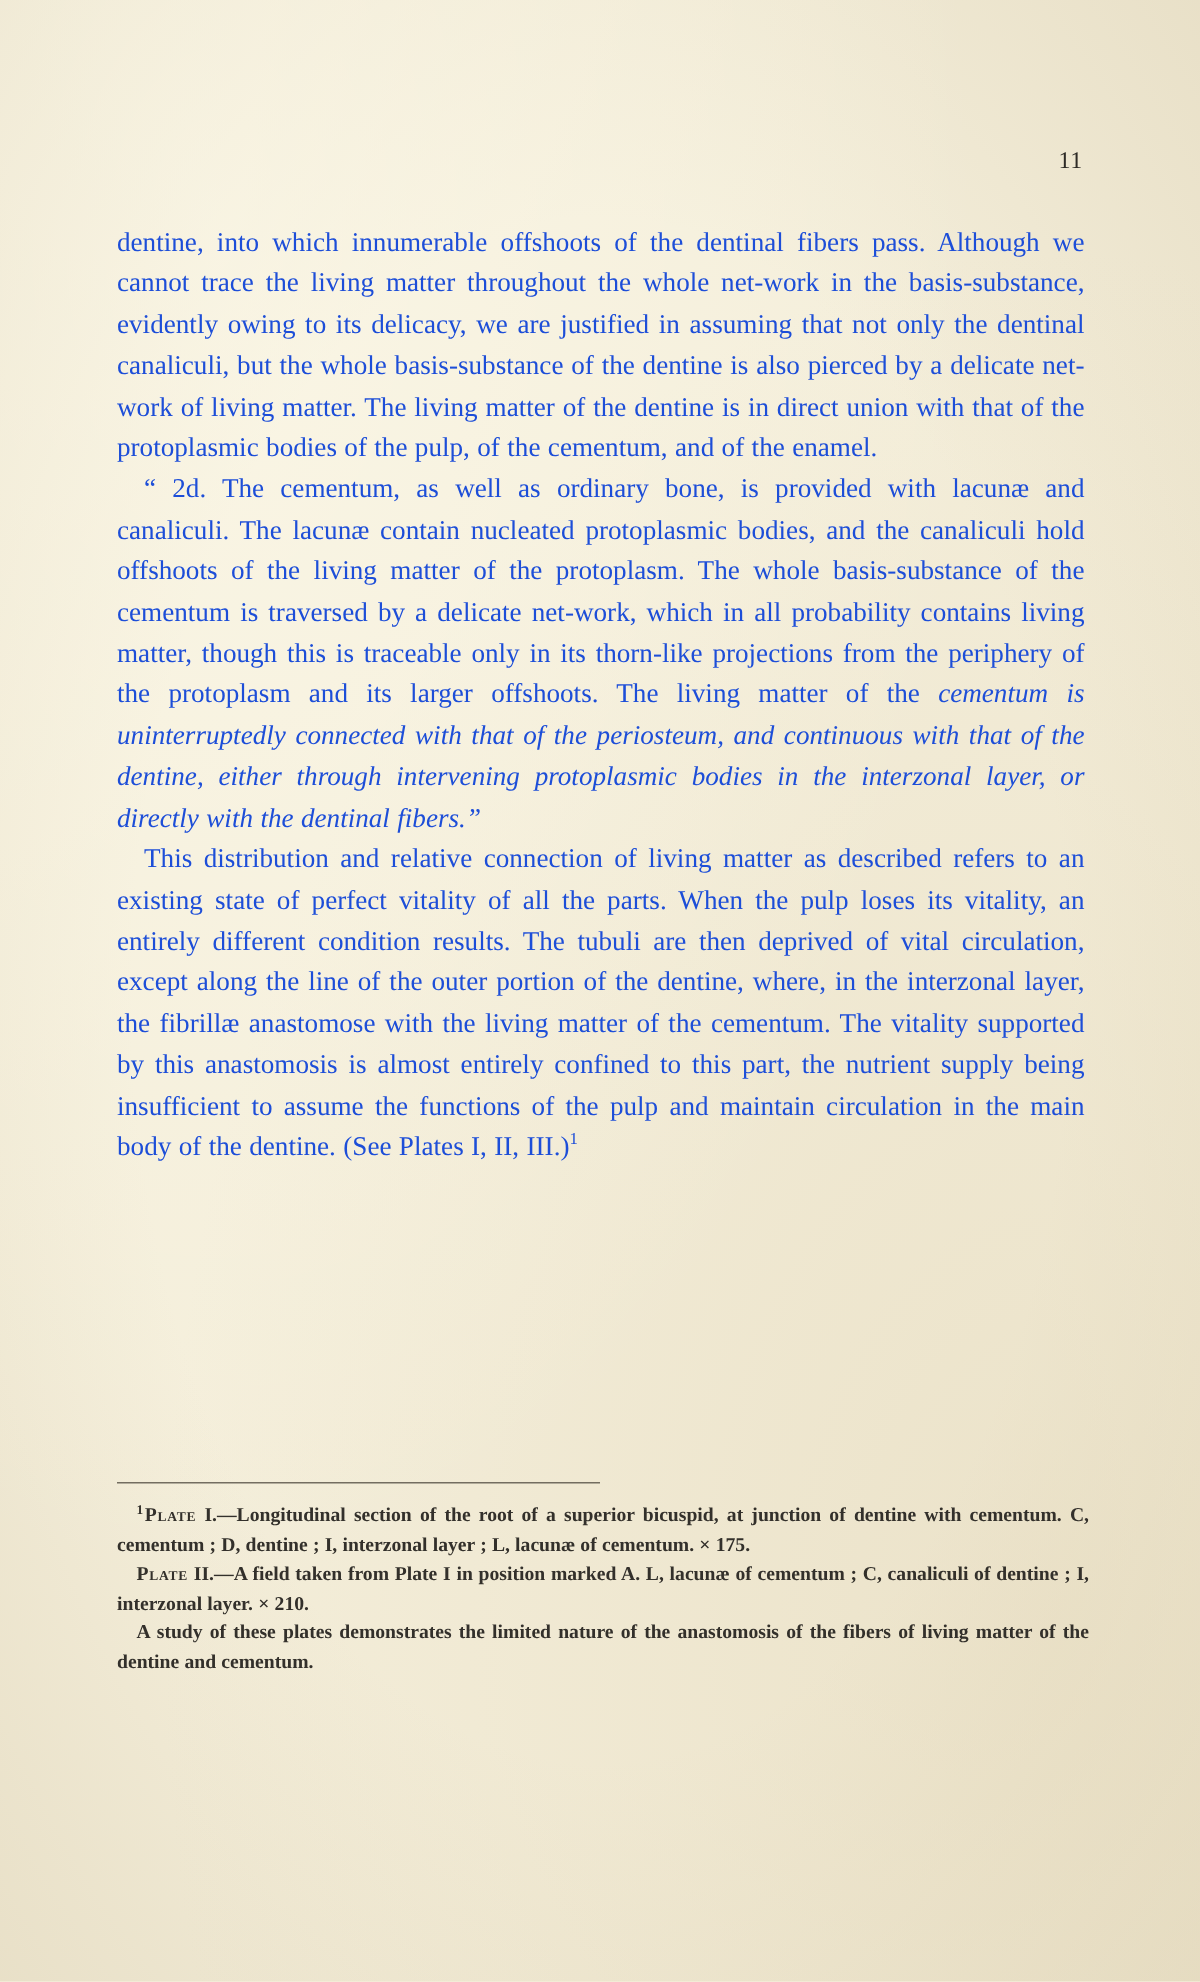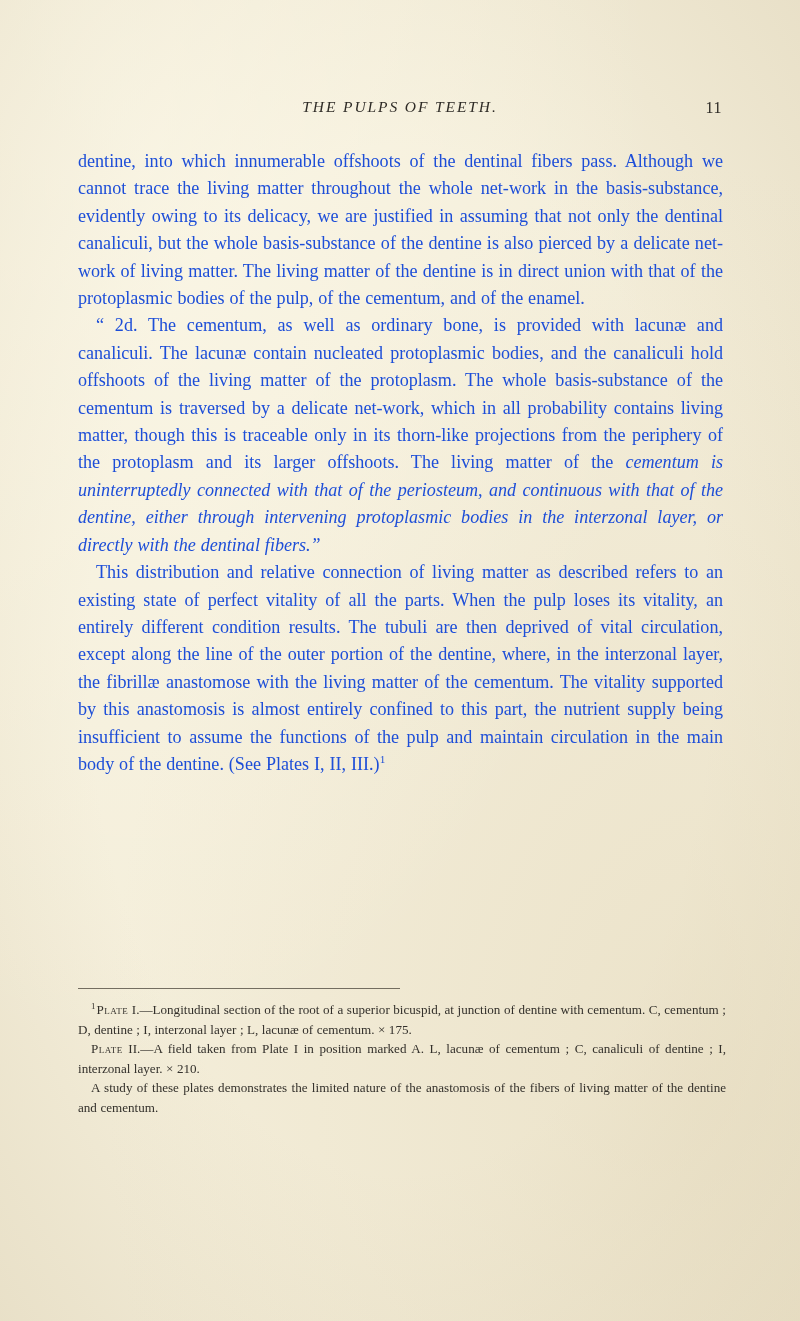--- a/index.html
+++ b/index.html
@@ -99,20 +99,21 @@
     background: #5d574b;
     opacity: 0.85;
   }
 
   
   .footnotes {
     position: absolute;
     left: 78px;
     top: 1000px;
     width: 648px;
+    font-weight: bold;
   }
   .footnotes p {
     margin: 0;
     font-size: 13.1px;
     line-height: 19.6px;
     text-align: justify;
     text-align-last: left;
     color: #33302b;
     word-spacing: 0.2px;
   }
@@ -134,21 +135,20 @@
   }
 </style>
 </head>
 <body>
 
 <div class="paper-tint"></div>
 
 <div class="page">
 
   <div class="running-head">
-    <div class="rh-title">THE PULPS OF TEETH.</div>
     <div class="rh-folio">11</div>
   </div>
 
   <div class="body-block">
 
     <p><span>dentine, into which innumerable offshoots of the dentinal fibers pass. Although we cannot trace the living matter throughout the whole net-work in the basis-substance, evidently owing to its delicacy, we are justified in assuming that not only the dentinal canaliculi, but the whole basis-substance of the dentine is also pierced by a delicate net-work of living matter. The living matter of the dentine is in direct union with that of the protoplasmic bodies of the pulp, of the cementum, and of the enamel.</span></p>
 
     <p class="indent"><span>“ 2d. The cementum, as well as ordinary bone, is provided with lacunæ and canaliculi. The lacunæ contain nucleated protoplasmic bodies, and the canaliculi hold offshoots of the living matter of the protoplasm. The whole basis-substance of the cementum is traversed by a delicate net-work, which in all probability contains living matter, though this is traceable only in its thorn-like projections from the periphery of the protoplasm and its larger offshoots. The living matter of the </span><span class="it">cementum is uninterruptedly connected with that of the periosteum, and continuous with that of the dentine, either through intervening protoplasmic bodies in the interzonal layer, or directly with the dentinal fibers.”</span></p>
 
     <p class="indent"><span>This distribution and relative connection of living matter as described refers to an existing state of perfect vitality of all the parts. When the pulp loses its vitality, an entirely different condition results. The tubuli are then deprived of vital circulation, except along the line of the outer portion of the dentine, where, in the interzonal layer, the fibrillæ anastomose with the living matter of the cementum. The vitality supported by this anastomosis is almost entirely confined to this part, the nutrient supply being insufficient to assume the functions of the pulp and maintain circulation in the main body of the dentine. (See Plates I, II, III.)</span><sup class="fnref">1</sup></p>

